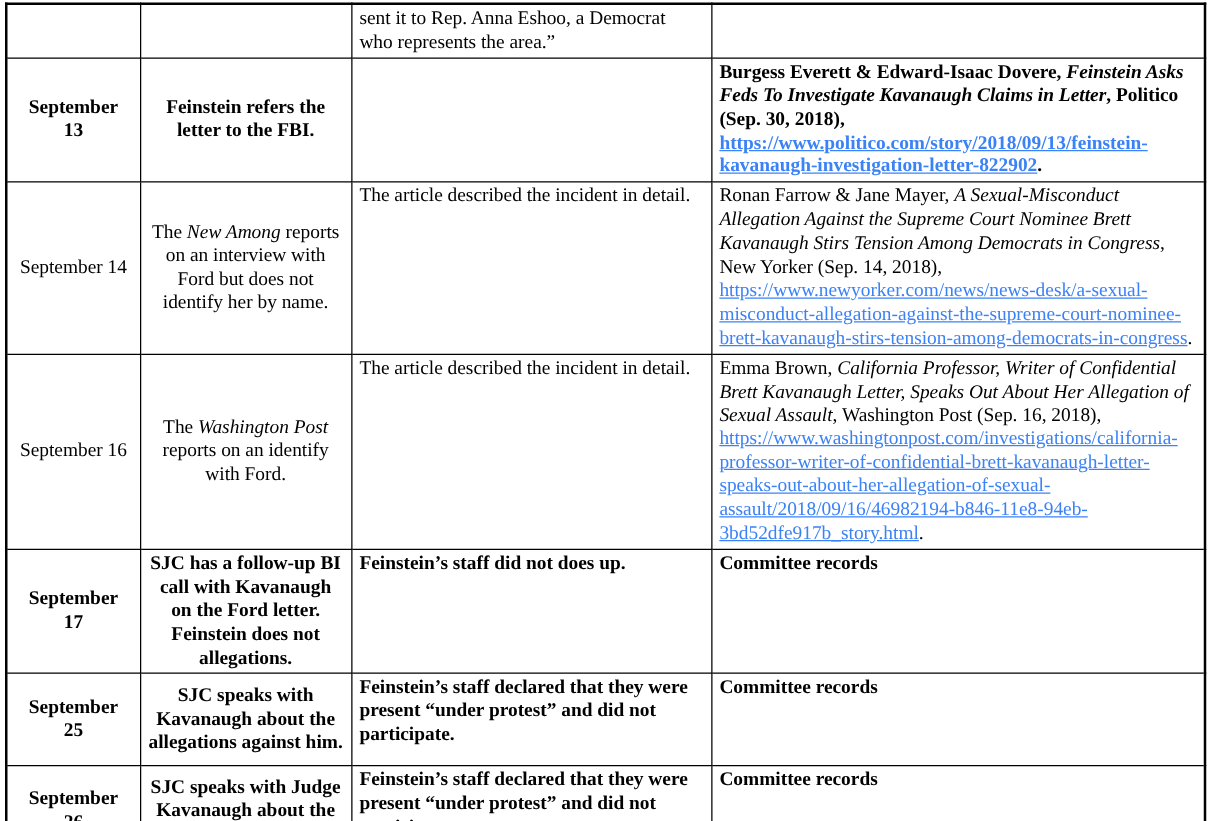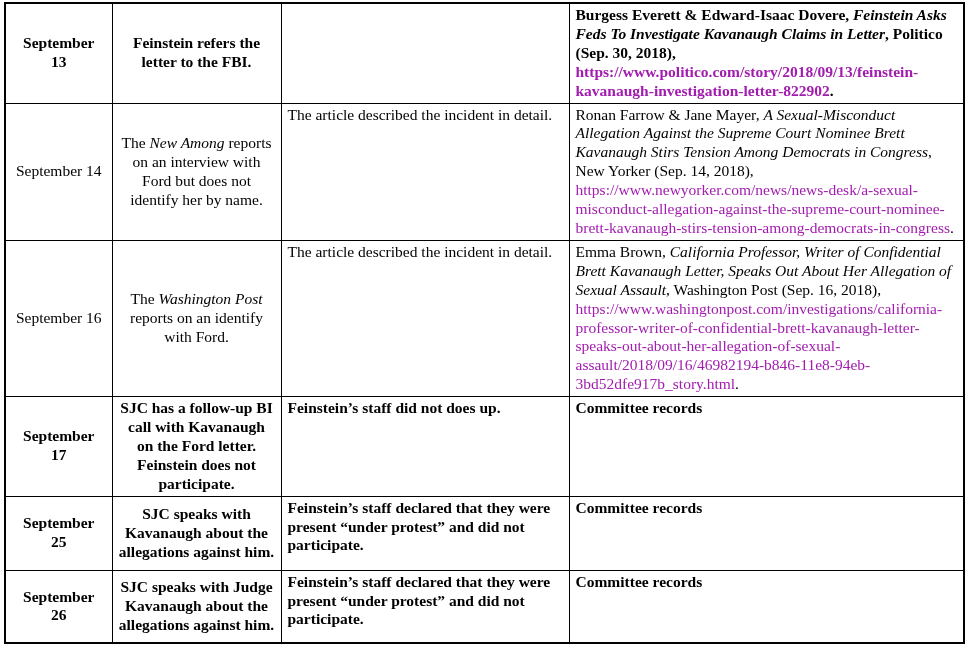--- a/index.html
+++ b/index.html
@@ -50,36 +50,43 @@
   td.col-citation {
     text-align: left;
     vertical-align: top;
     padding: 2px 6px;
     overflow-wrap: anywhere;
   }
   tr.bold td { font-weight: bold; }
   .seg-plain { }
   .seg-italic { font-style: italic; }
   .seg-link {
-    color: #a21caf;
+    color: #3b82f6;
+    text-decoration: underline;
     cursor: pointer;
   }
 </style>
 </head>
 <body>
 
 <div class="page">
   <table class="timeline">
     <colgroup>
         <col style="width: 107px;">
         <col style="width: 169px;">
         <col style="width: 288px;">
         <col style="width: 395px;">
       </colgroup>
     <tbody>
+        <tr style="height: 38px;">
+          <td class="col-date"></td>
+          <td class="col-event"></td>
+          <td class="col-detail"><span class="seg-plain">sent it to Rep. Anna Eshoo, a Democrat who represents the area.”</span></td>
+          <td class="col-citation"></td>
+        </tr>
         <tr class="bold" style="height: 90px;">
           <td class="col-date">September
 13</td>
           <td class="col-event"><span class="seg-plain">Feinstein refers the letter to the FBI.</span></td>
           <td class="col-detail"></td>
           <td class="col-citation"><span class="seg-plain">Burgess Everett &amp; Edward-Isaac Dovere, </span><span class="seg-italic">Feinstein Asks Feds To Investigate Kavanaugh Claims in Letter</span><span class="seg-plain">, Politico (Sep. 30, 2018), </span><span class="seg-link">https://www.politico.com/story/2018/09/13/feinstein-kavanaugh-investigation-letter-822902</span><span class="seg-plain">.</span></td>
         </tr>
         <tr style="height: 132px;">
           <td class="col-date">September 14</td>
           <td class="col-event"><span class="seg-plain">The </span><span class="seg-italic">New Among</span><span class="seg-plain"> reports on an interview with Ford but does not identify her by name.</span></td>
@@ -88,21 +95,21 @@
         </tr>
         <tr style="height: 145px;">
           <td class="col-date">September 16</td>
           <td class="col-event"><span class="seg-plain">The </span><span class="seg-italic">Washington Post</span><span class="seg-plain"> reports on an identify with Ford.</span></td>
           <td class="col-detail"><span class="seg-plain">The article described the incident in detail.</span></td>
           <td class="col-citation"><span class="seg-plain">Emma Brown, </span><span class="seg-italic">California Professor, Writer of Confidential Brett Kavanaugh Letter, Speaks Out About Her Allegation of Sexual Assault</span><span class="seg-plain">, Washington Post (Sep. 16, 2018), </span><span class="seg-link">https://www.washingtonpost.com/investigations/california-professor-writer-of-confidential-brett-kavanaugh-letter-speaks-out-about-her-allegation-of-sexual-assault/2018/09/16/46982194-b846-11e8-94eb-3bd52dfe917b_story.html</span><span class="seg-plain">.</span></td>
         </tr>
         <tr class="bold" style="height: 96px;">
           <td class="col-date">September
 17</td>
-          <td class="col-event"><span class="seg-plain">SJC has a follow-up BI call with Kavanaugh on the Ford letter. Feinstein does not participate.</span></td>
+          <td class="col-event"><span class="seg-plain">SJC has a follow-up BI call with Kavanaugh on the Ford letter. Feinstein does not allegations.</span></td>
           <td class="col-detail"><span class="seg-plain">Feinstein’s staff did not does up.</span></td>
           <td class="col-citation"><span class="seg-plain">Committee records</span></td>
         </tr>
         <tr class="bold" style="height: 74px;">
           <td class="col-date">September
 25</td>
           <td class="col-event"><span class="seg-plain">SJC speaks with Kavanaugh about the allegations against him.</span></td>
           <td class="col-detail"><span class="seg-plain">Feinstein’s staff declared that they were present “under protest” and did not participate.</span></td>
           <td class="col-citation"><span class="seg-plain">Committee records</span></td>
         </tr>

